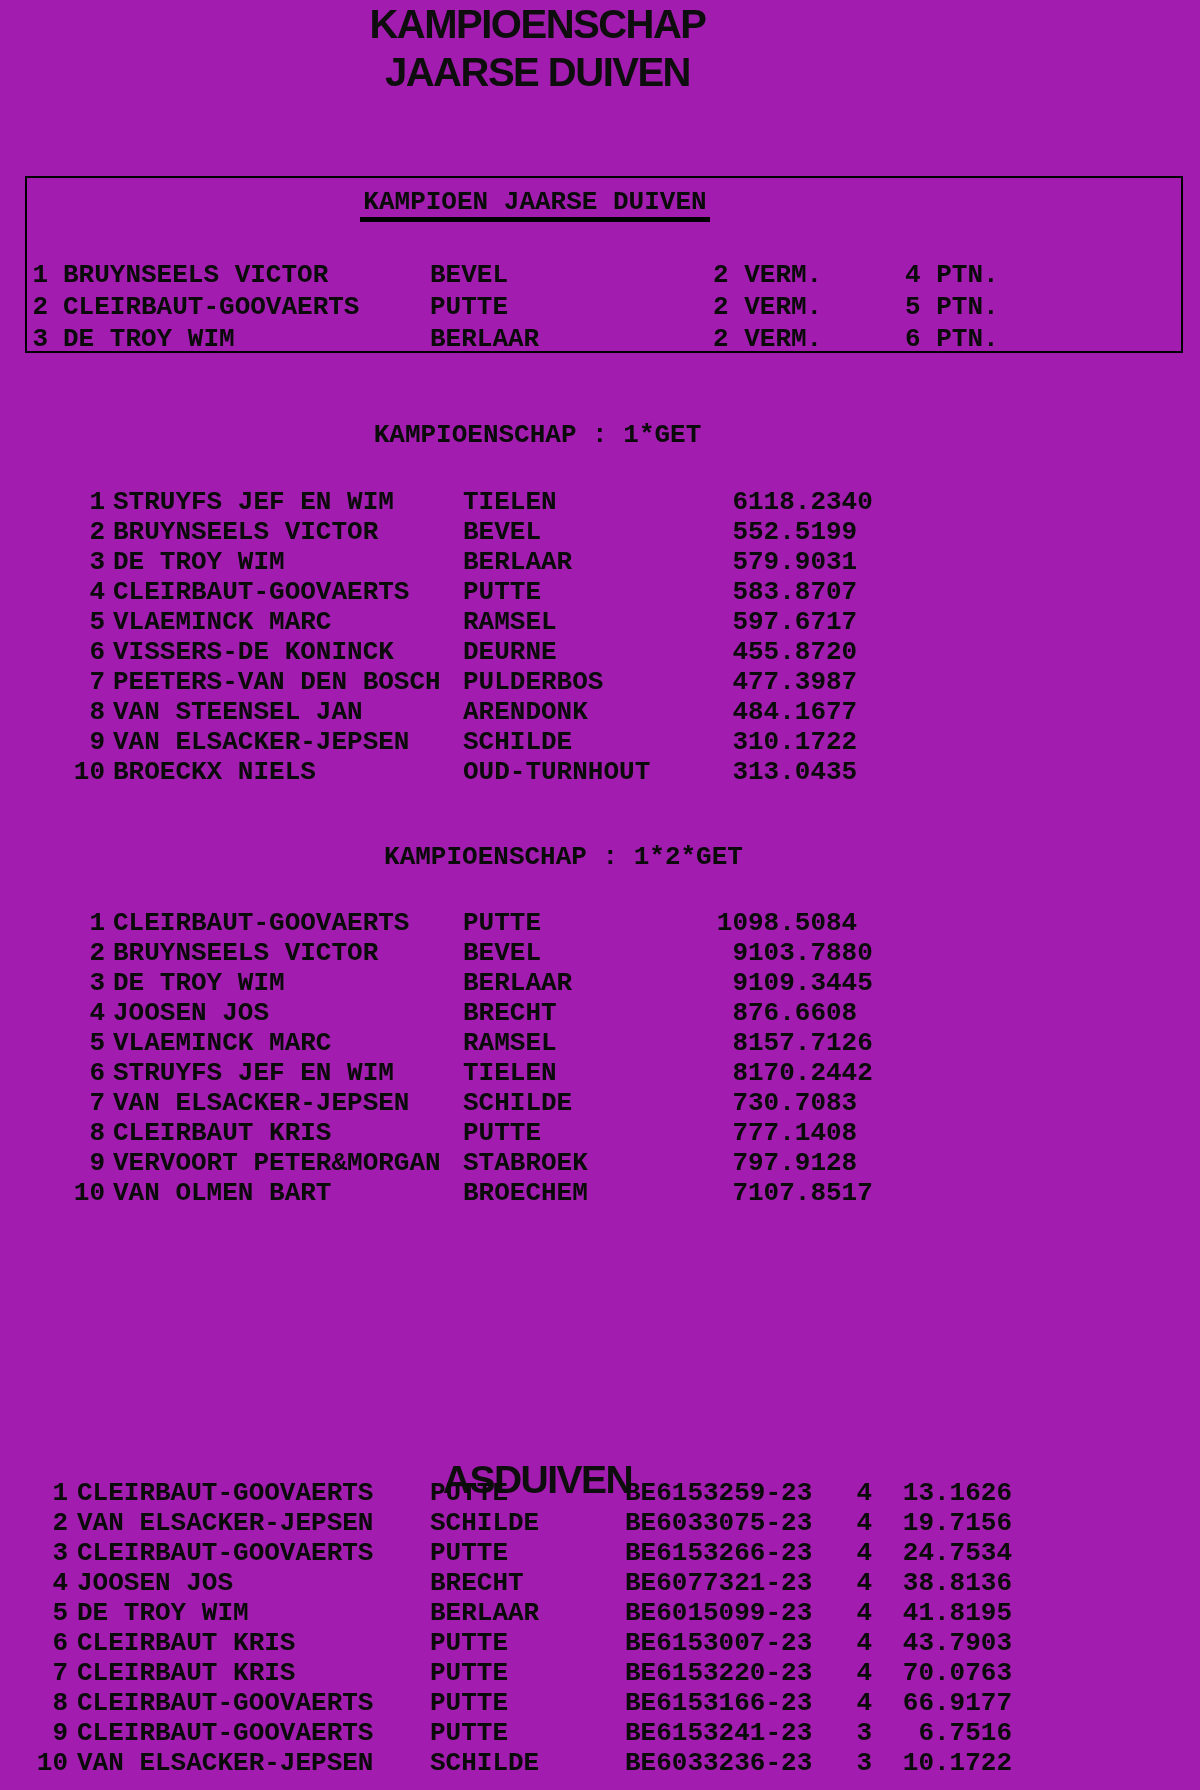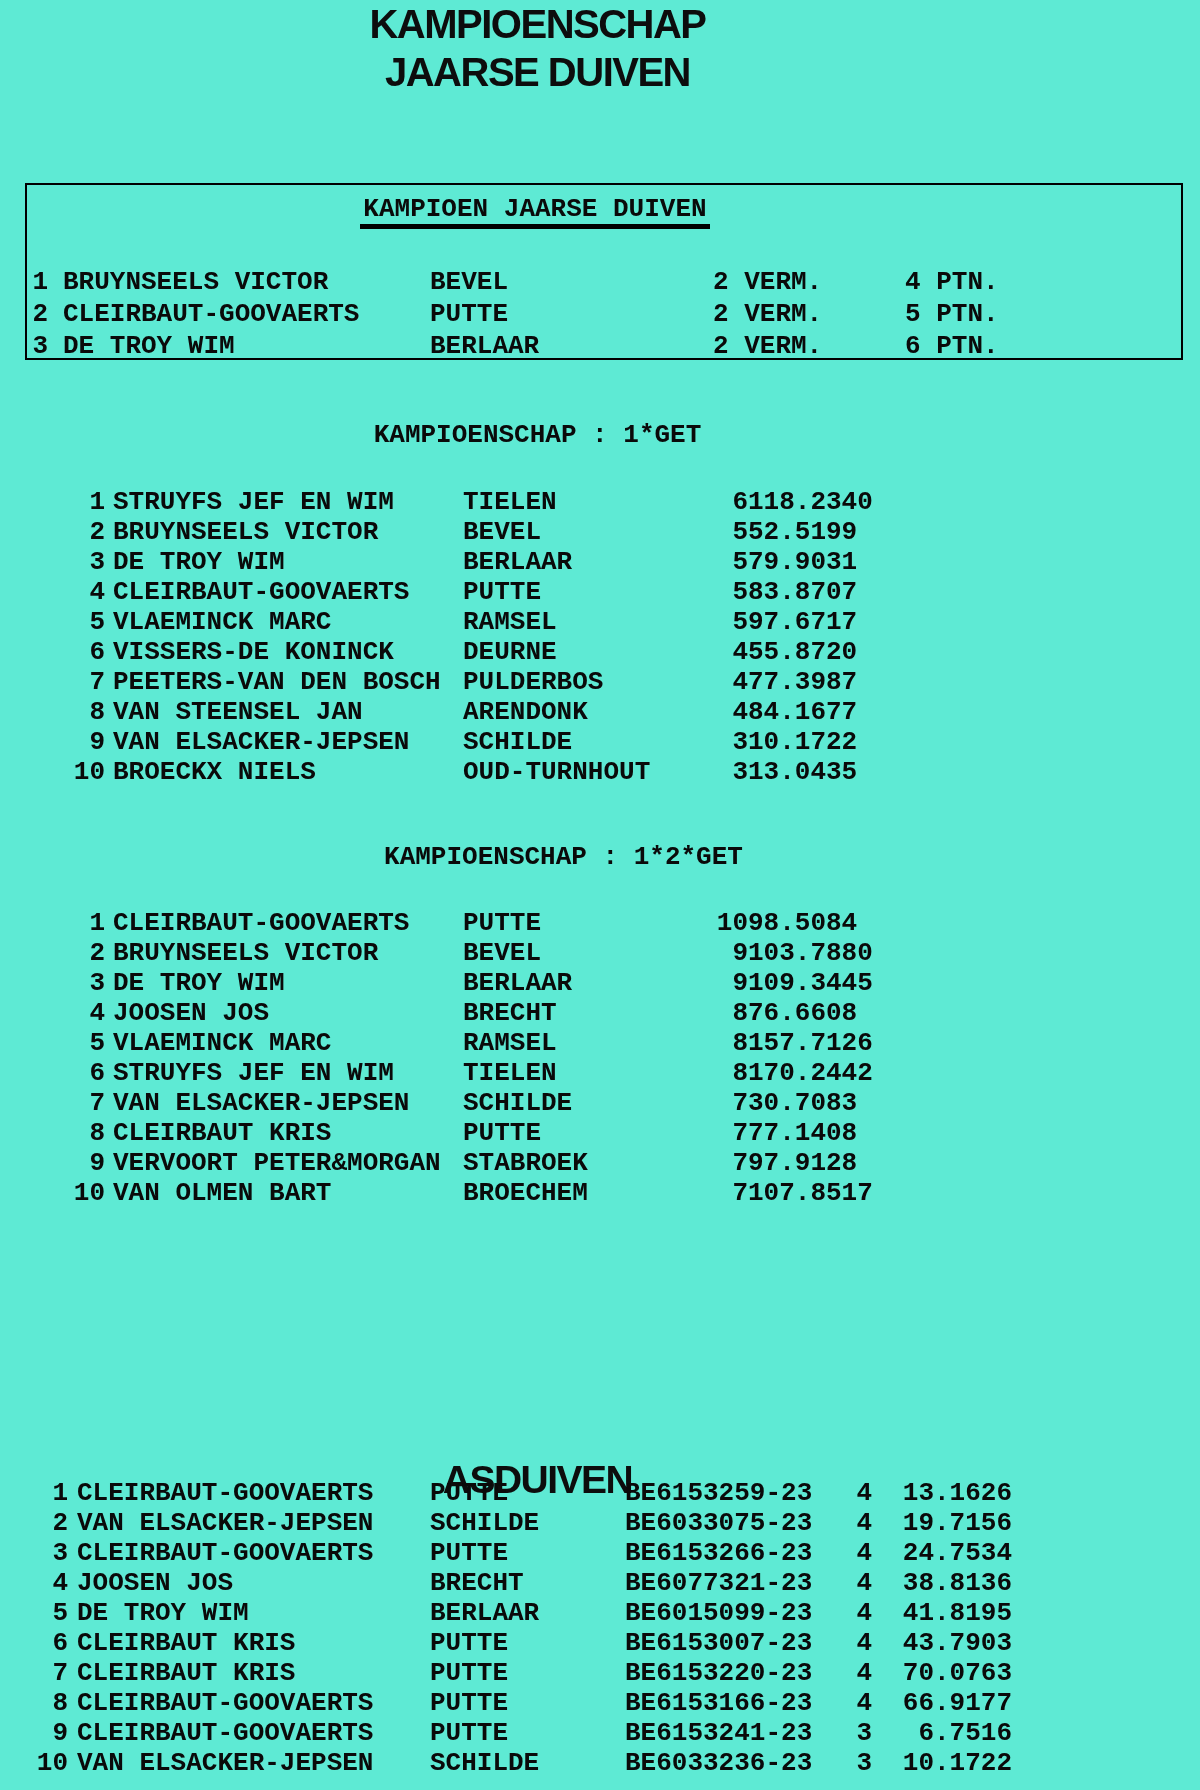--- a/index.html
+++ b/index.html
@@ -1,20 +1,20 @@
 <!DOCTYPE html>
 <html><head>
 <meta charset="utf-8">
 <style>
   html, body { margin: 0; padding: 0; background: #ffffff; }
   .page {
     position: relative;
     width: 1200px;
     height: 1790px;
-    background: #5eead4;
+    background: #a21caf;
     color: #000000;
     overflow: hidden;
   }
 
   
   .display-title {
     position: absolute;
     left: 0;
     width: 1075px;
     text-align: center;
@@ -32,21 +32,21 @@
     font-family: "Liberation Mono", "DejaVu Sans Mono", monospace;
     font-weight: bold;
     font-size: 26px;
     color: #0a0a0a;
   }
 
   
   .kampioen-box {
     position: absolute;
     left: 25px;
-    top: 183px;
+    top: 176px;
     width: 1154px;
     height: 173px;
     border: 2px solid #000000;
   }
   .box-heading-wrap {
     position: absolute;
     top: 10px;
     left: 0;
     width: 1016px;
     text-align: center;

